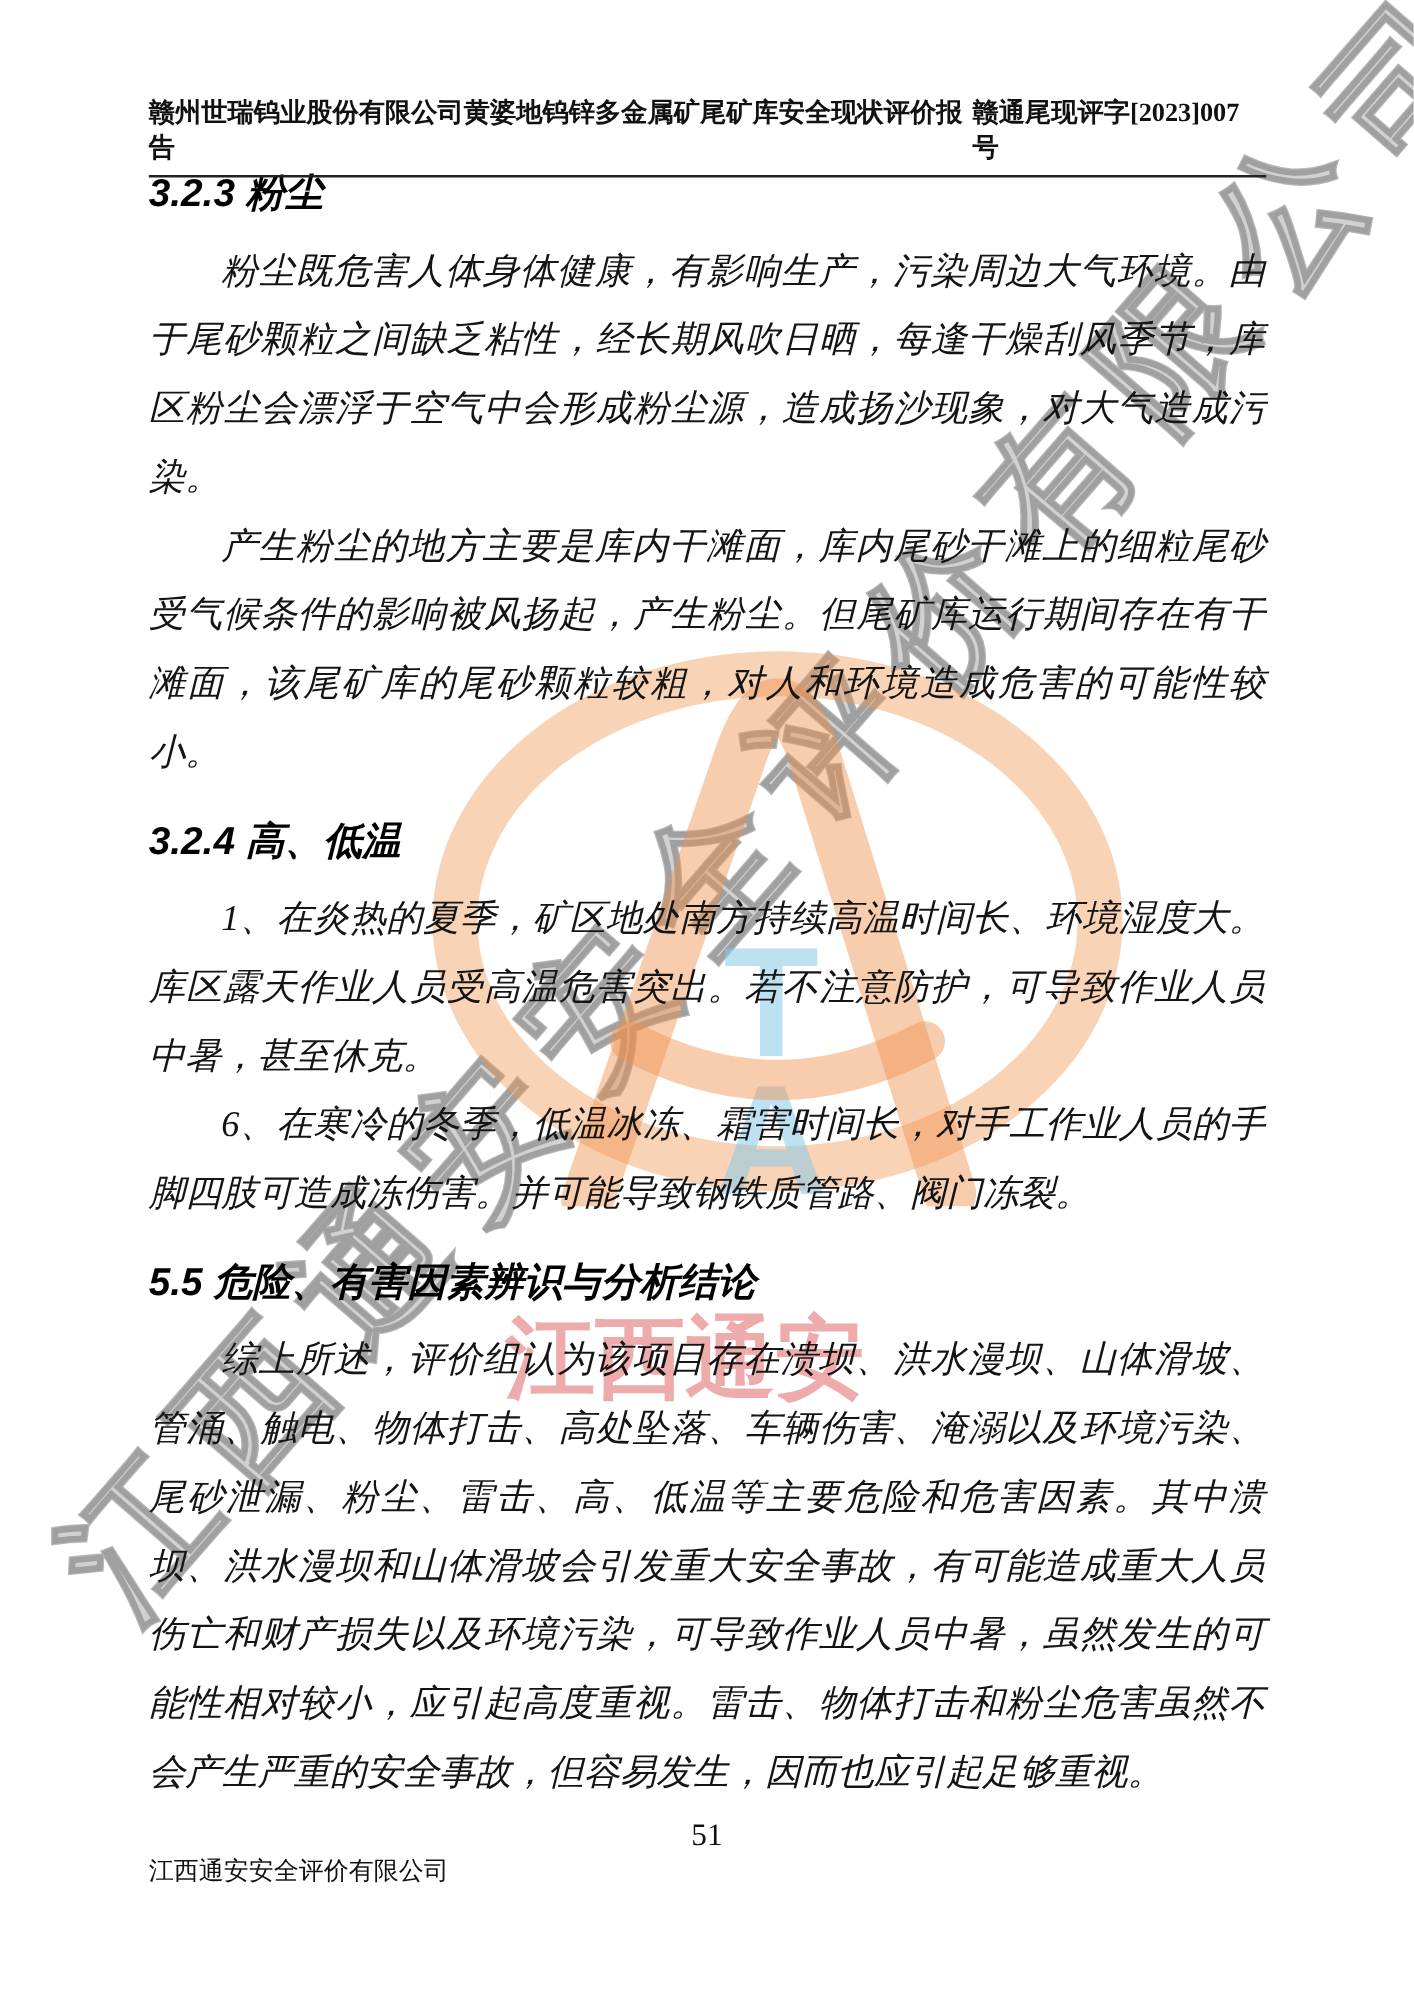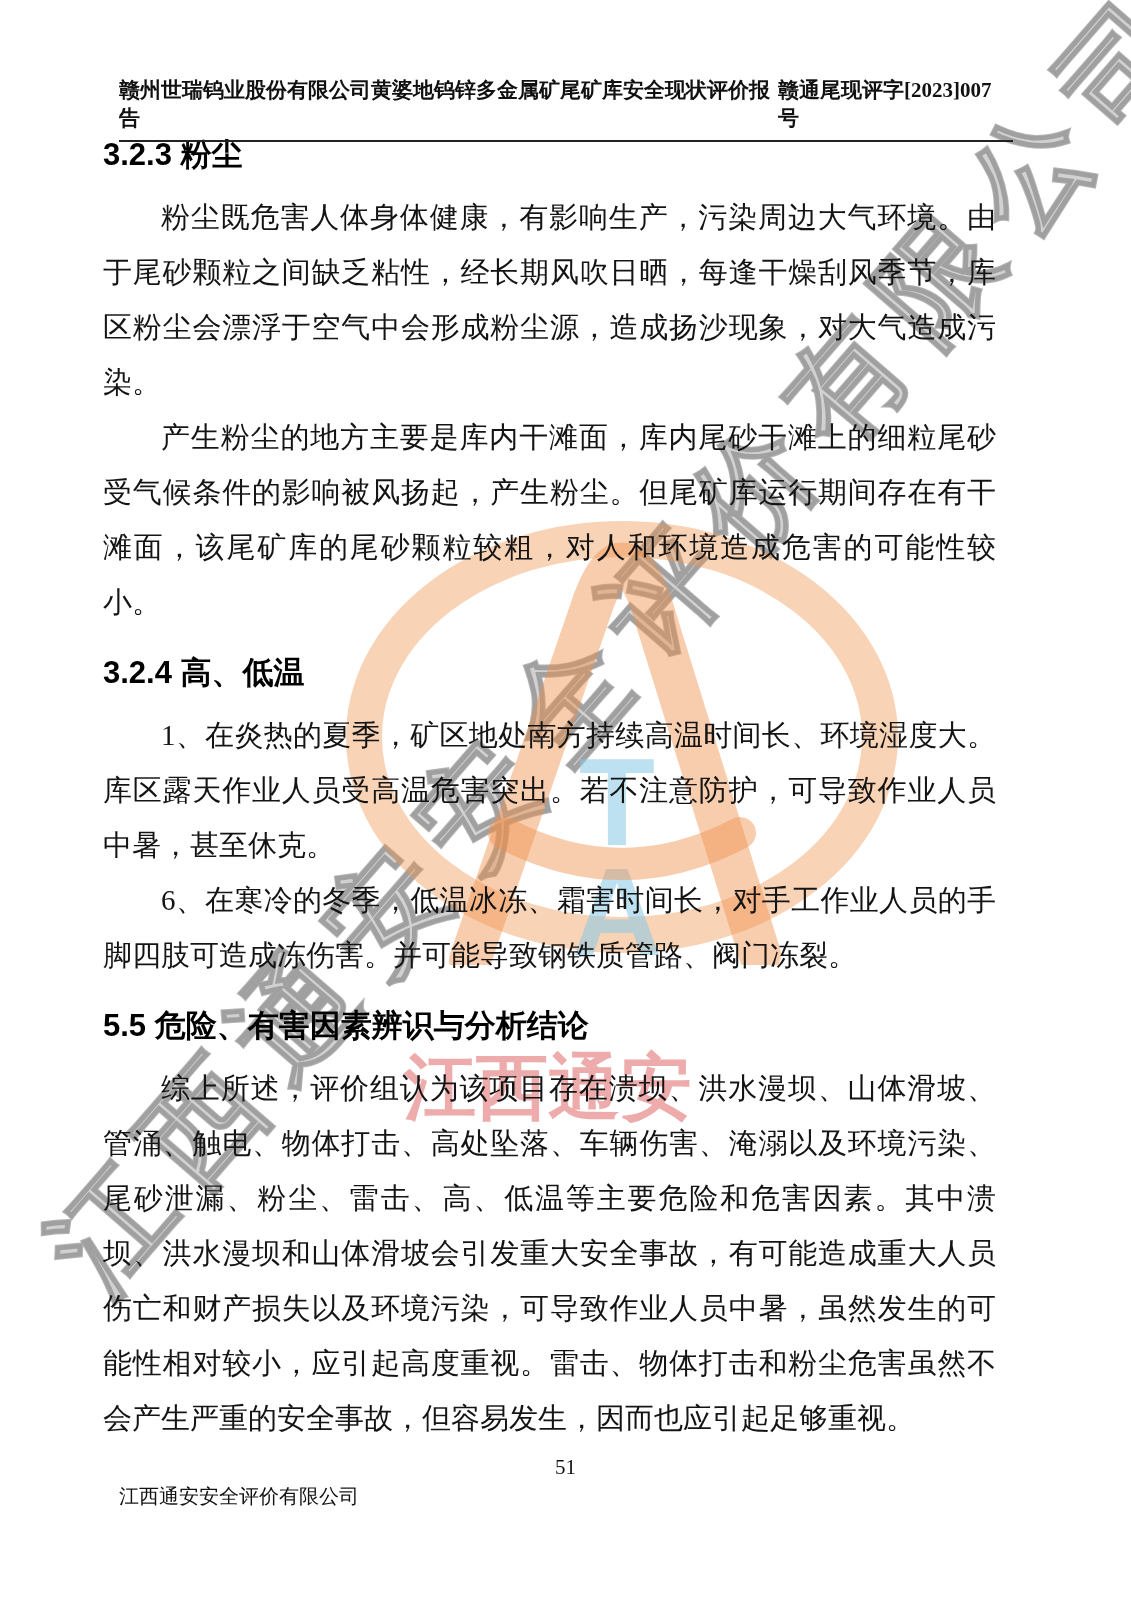--- a/index.html
+++ b/index.html
@@ -46,24 +46,25 @@
     align-items: flex-end;
     font-weight: bold;
     font-size: 21px;
     padding-bottom: 8px;
     border-bottom: 2px solid #222222;
     z-index: 2;
   }
   
   .content {
     position: absolute;
-    left: 103px;
+    left: 119px;
     width: 893px;
     top: 112px;
     z-index: 1;
+    font-style: italic;
   }
   .sec-heading {
     font-family: "Liberation Sans", "DejaVu Sans", sans-serif;
     font-weight: bold;
     font-size: 31px;
     line-height: 42px;
     margin: 22px 0 14px 0;
     color: #000000;
   }
   .para {
@@ -73,21 +74,21 @@
     text-align: justify;
     text-indent: 2em;
     color: #141414;
   }
   
   .page-number {
     position: absolute;
     left: 0; right: 0;
     top: 1455px;
     text-align: center;
-    font-size: 21px;
+    font-size: 25px;
     z-index: 1;
   }
   .footer-company {
     position: absolute;
     left: 119px;
     top: 1483px;
     font-size: 20px;
     z-index: 1;
   }
 </style>

